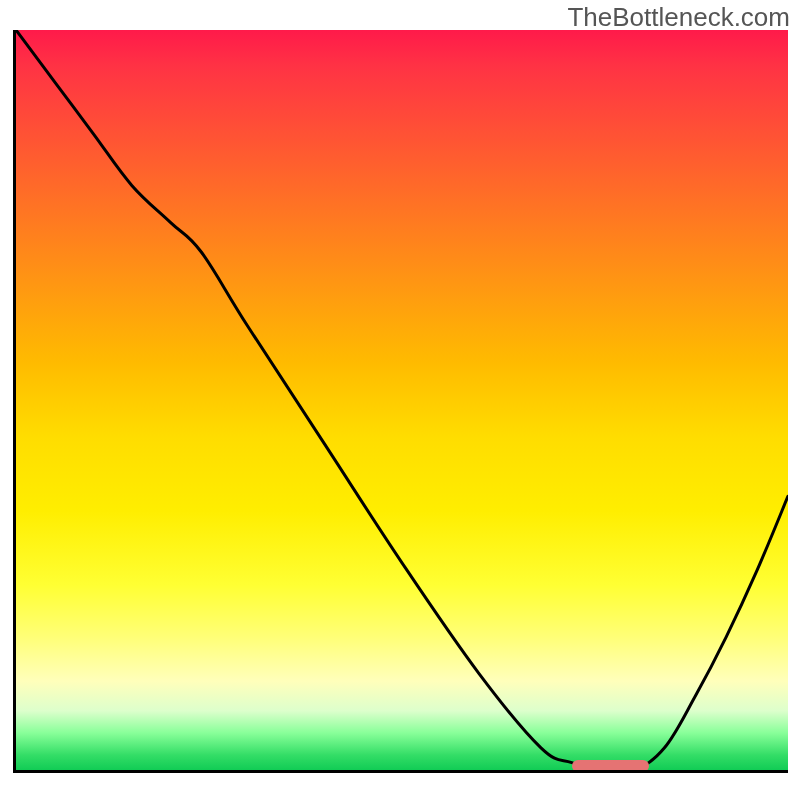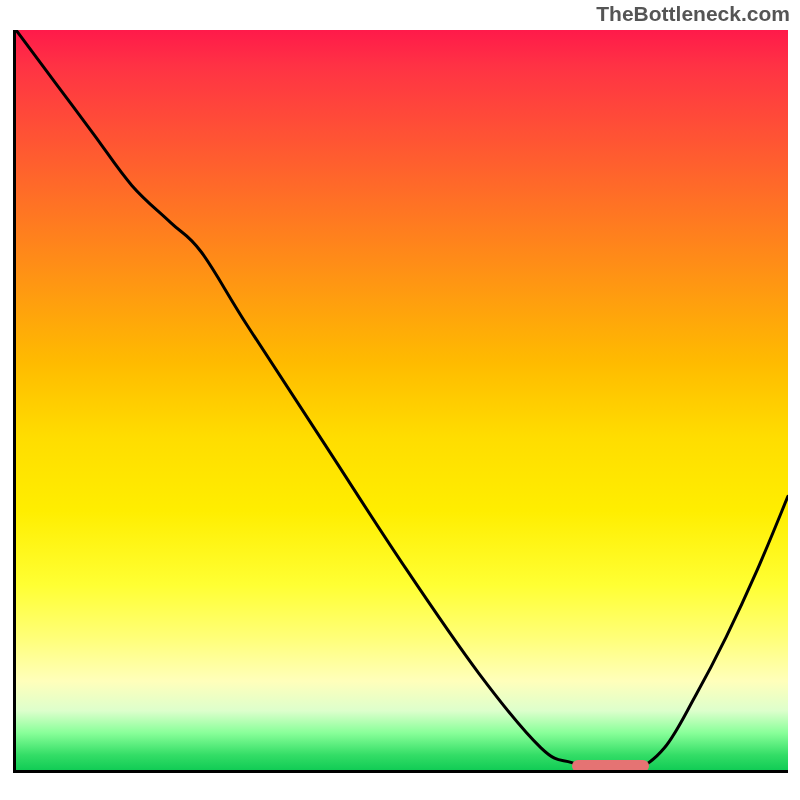--- a/index.html
+++ b/index.html
@@ -12,22 +12,22 @@
   }
   .container {
     position: relative;
     width: 800px;
     height: 800px;
   }
   .watermark {
     position: absolute;
     top: 2px;
     right: 10px;
-    font-size: 21px;
-    font-weight: bold;
+    font-size: 26px;
+    font-weight: normal;
     color: #555555;
     z-index: 10;
   }
   .plot-area {
     position: absolute;
     top: 30px;
     left: 13px;
     width: 772px;
     height: 740px;
     border-left: 3px solid #000000;

